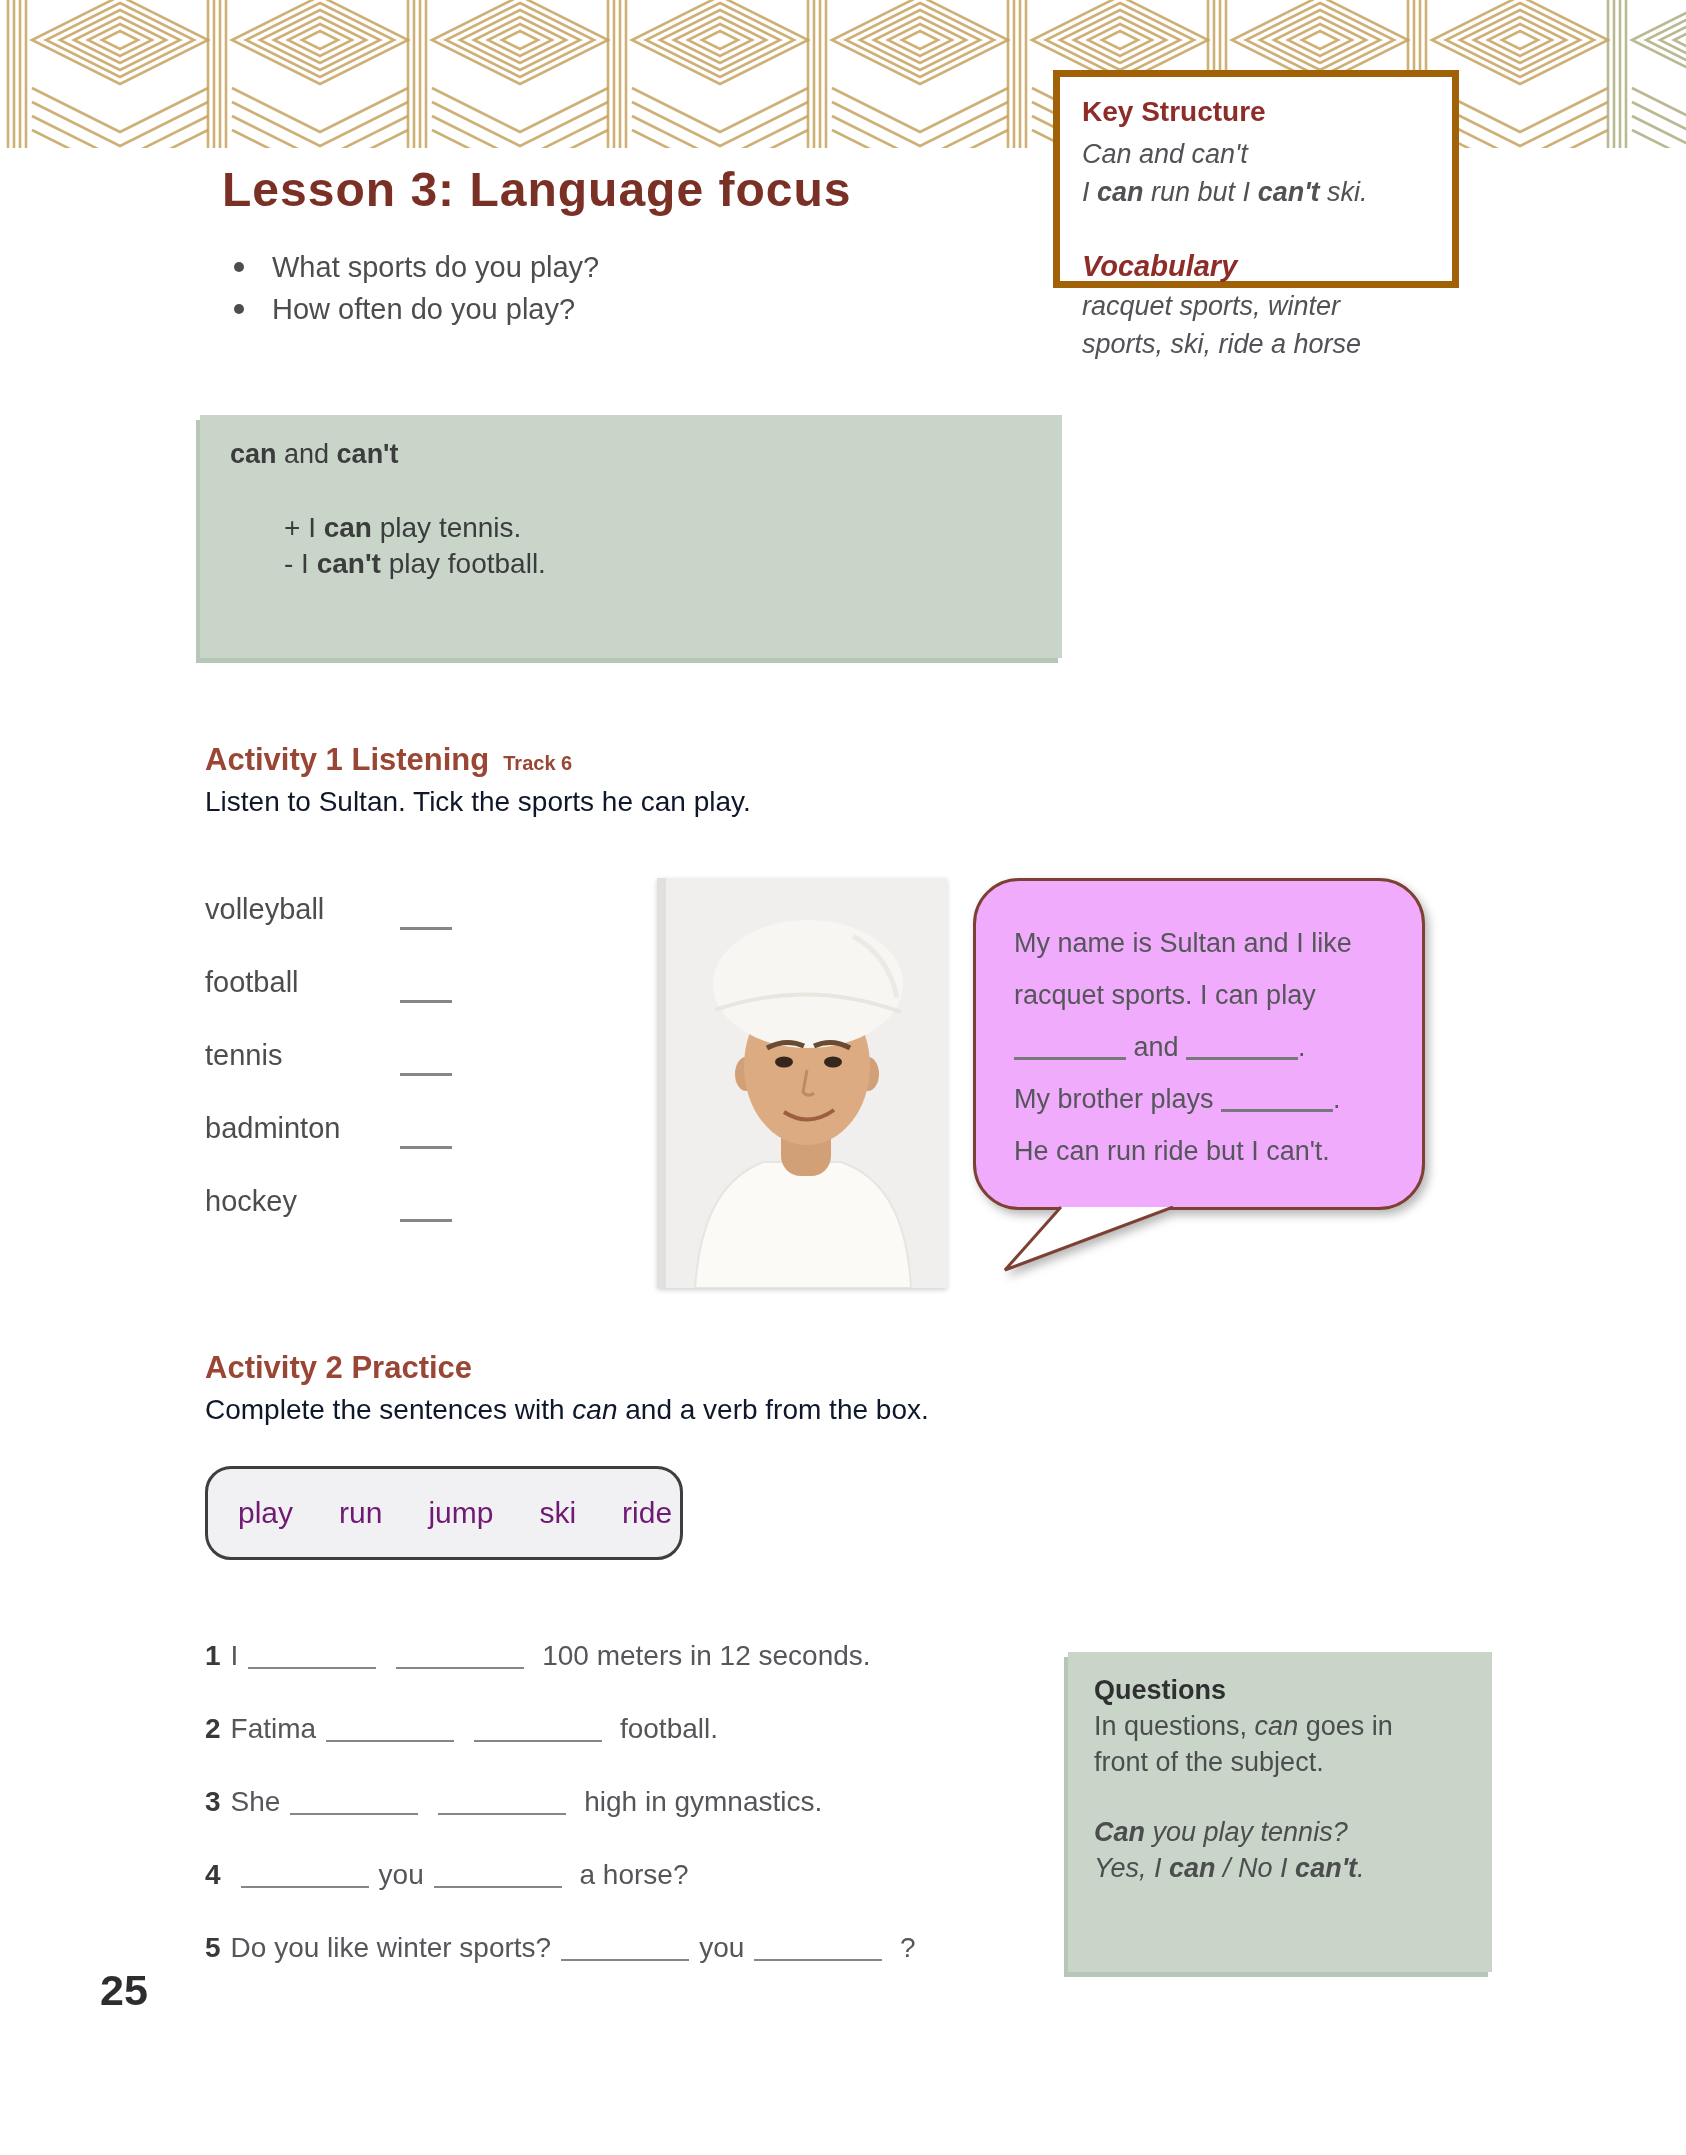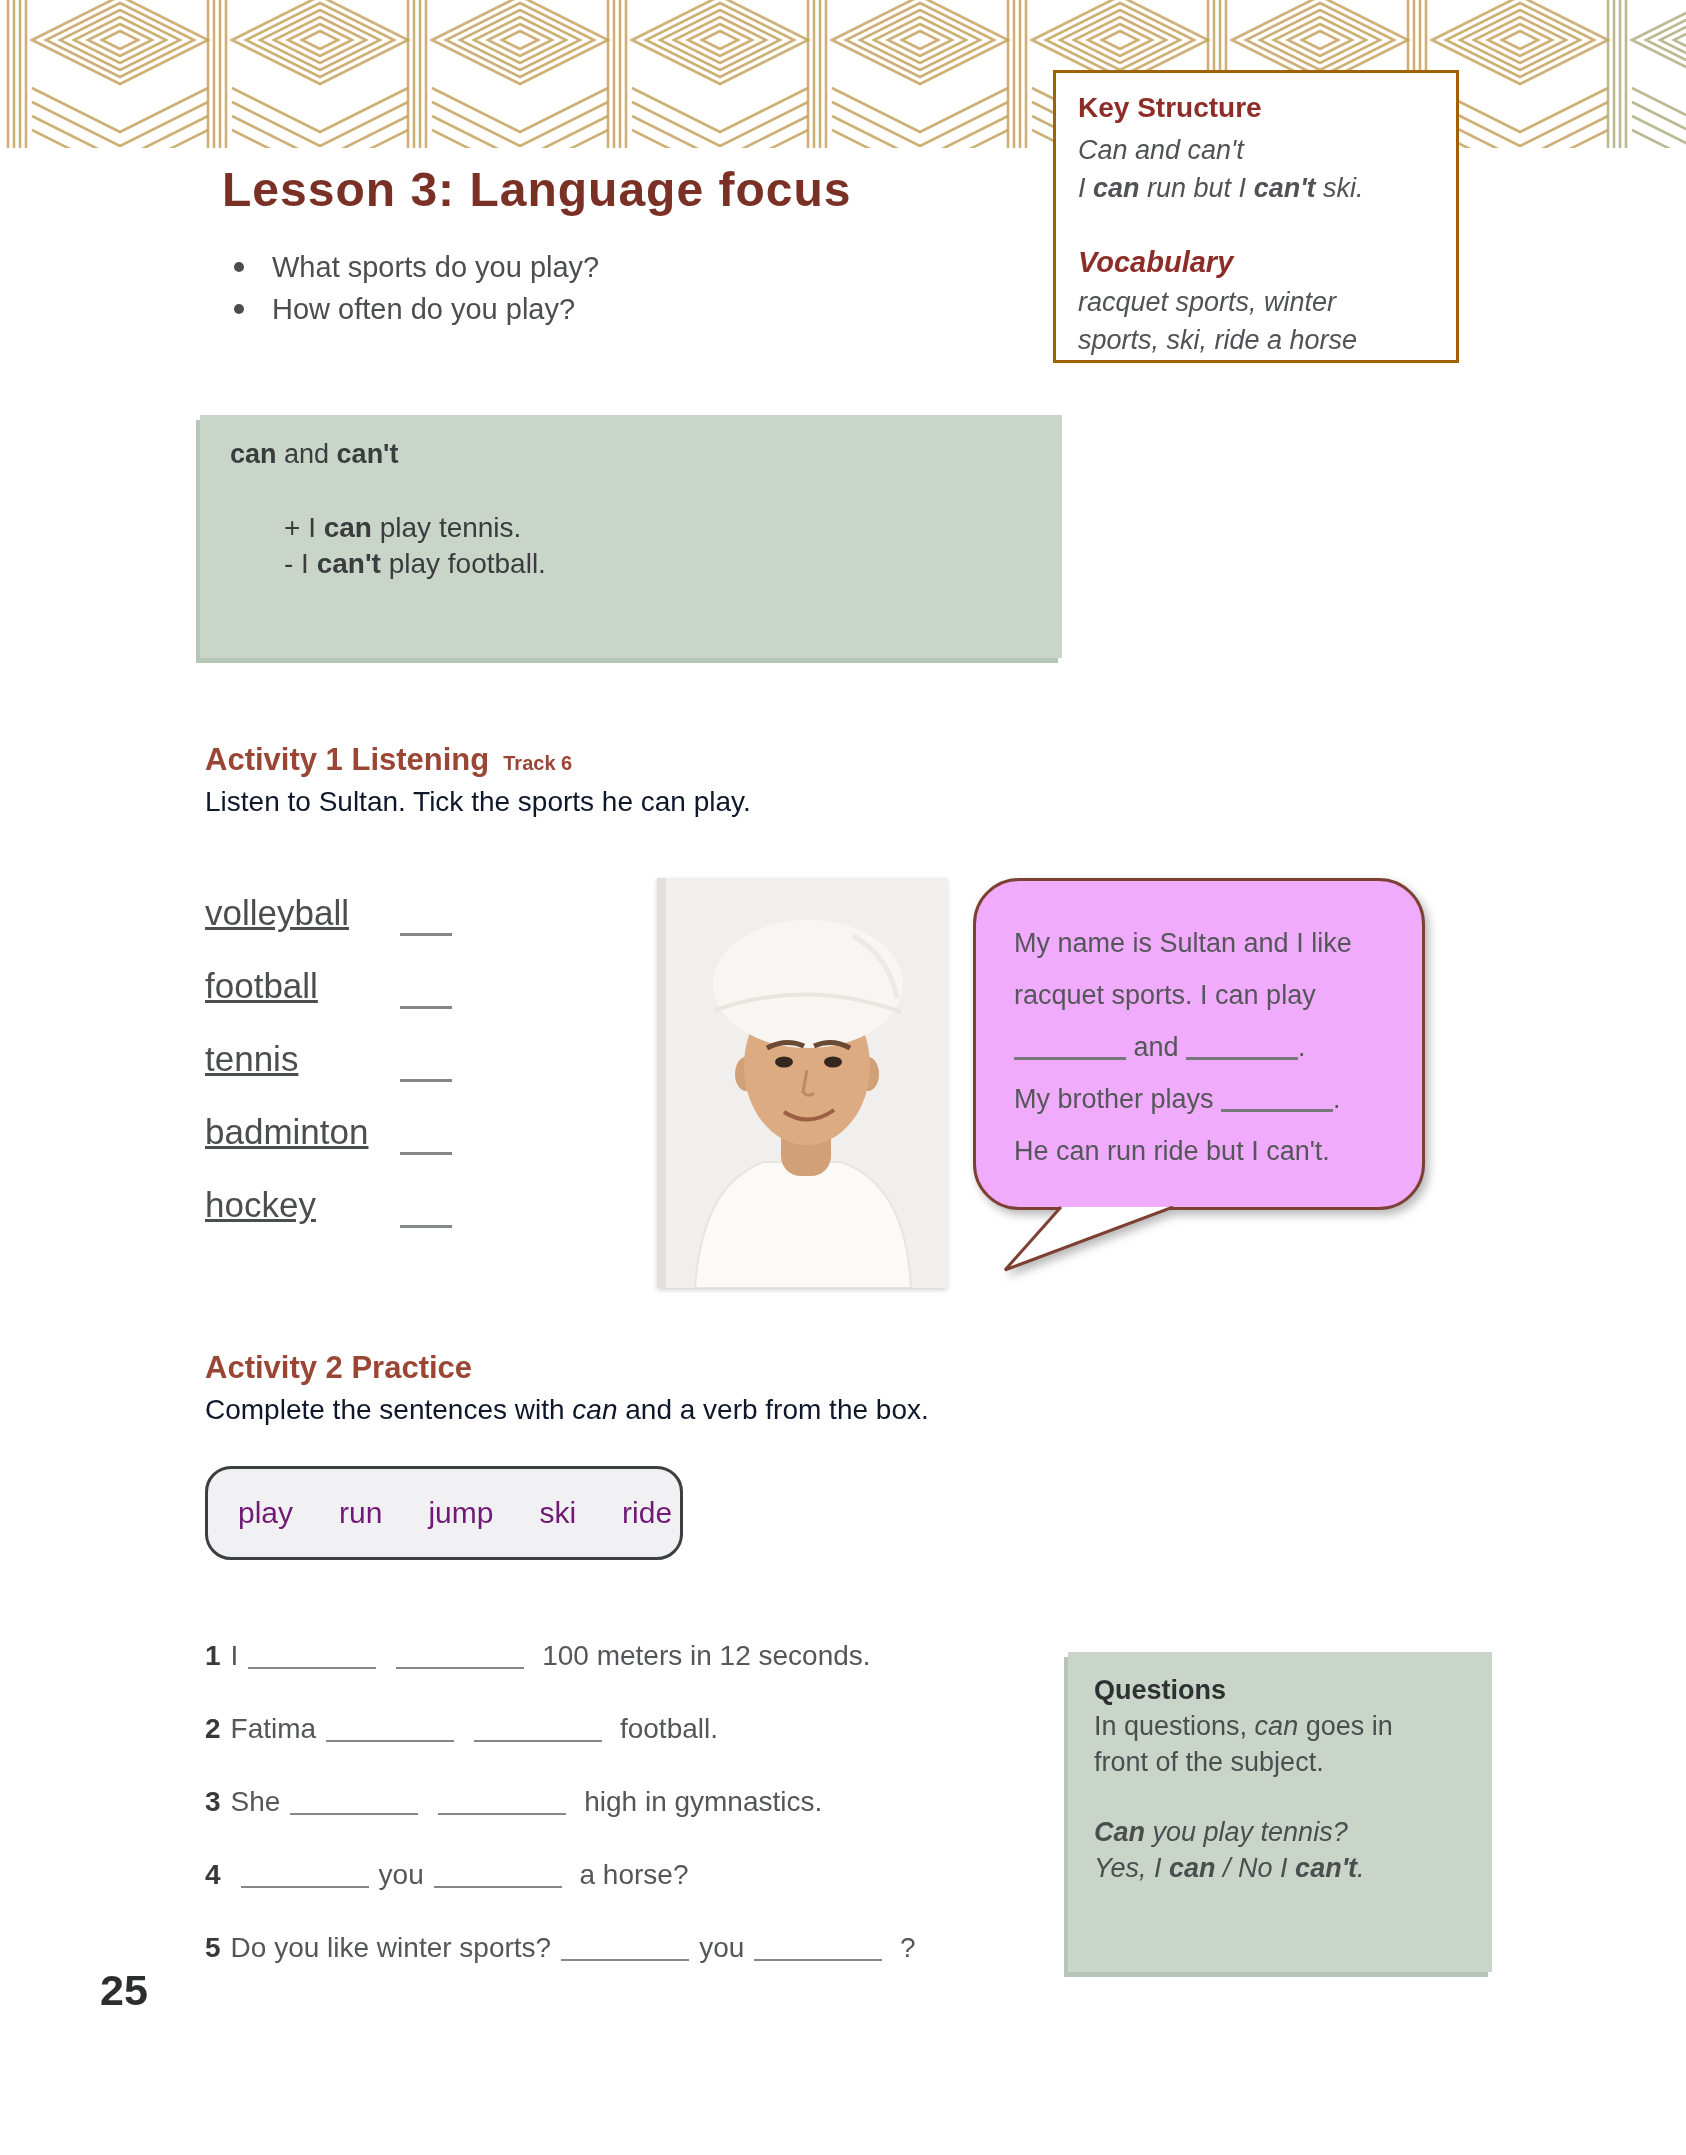--- a/index.html
+++ b/index.html
@@ -3,22 +3,22 @@
 <meta charset="utf-8">
 <style>
   * { margin:0; padding:0; box-sizing:border-box; }
   body { background:#ffffff; font-family:"Liberation Sans", sans-serif; }
   .page { position:relative; width:1686px; height:2155px; background:#ffffff; overflow:hidden; }
 
   
   .band { position:absolute; left:0; top:0; width:1686px; height:148px; }
 
   
-  .ks-box { position:absolute; left:1053px; top:70px; width:406px; height:293px;
-            background:#ffffff; border:3px solid #a16207; padding:16px 22px;
+  .ks-box { position:absolute; left:1053px; top:70px; width:406px; height:218px;
+            background:#ffffff; border:7px solid #a16207; padding:16px 22px;
             font-size:27px; color:#515256; line-height:38px; z-index:5; }
   .ks-head { color:#8e2c28; font-weight:bold; font-size:28px; margin-bottom:4px; }
   .ks-it { font-style:italic; }
   .vocab-head { color:#8e2c28; font-weight:bold; font-style:italic; font-size:29px;
                 margin-top:36px; margin-bottom:2px; }
 
   .title { position:absolute; left:222px; top:162px; font-size:48px; font-weight:bold;
            color:#7b3026; letter-spacing:1px; }
   .bullets { position:absolute; left:234px; top:246px; font-size:29px; color:#4c4d4f; }
   .bullet-row { display:flex; align-items:center; height:42px; }
@@ -31,21 +31,21 @@
   .g-line2 { margin-top:36px; }
   .g-ex { margin-left:54px; margin-top:4px; }
   .g-ex.first { margin-top:42px; }
   .bold { font-weight:bold; }
   .it { font-style:italic; }
 
   .act-head { position:absolute; font-size:31px; font-weight:bold; color:#9a4634; }
   .track { font-size:20px; margin-left:14px; font-weight:bold; }
   .act-instr { position:absolute; font-size:28px; color:#0f172a; }
 
-  .sports { position:absolute; left:205px; top:893px; font-size:35px; color:#4c4d4f;text-decoration:underline; }
+  .sports { position:absolute; left:205px; top:893px; font-size:29px; color:#4c4d4f; }
   .sport-row { height:73px; display:flex; align-items:flex-start; }
   .sport-label { width:195px; }
   .blank { display:inline-block; border-bottom:3px solid #85868a; height:1em; vertical-align:-4px; }
   .blank.tick { width:52px; margin-top:8px; }
 
   .photo { position:absolute; left:657px; top:878px; width:290px; height:410px;
            box-shadow:0 2px 5px rgba(0,0,0,.18); }
 
   .bubble-wrap { position:absolute; left:973px; top:878px; width:452px;
                  filter:drop-shadow(4px 5px 5px rgba(0,0,0,.28)); }

